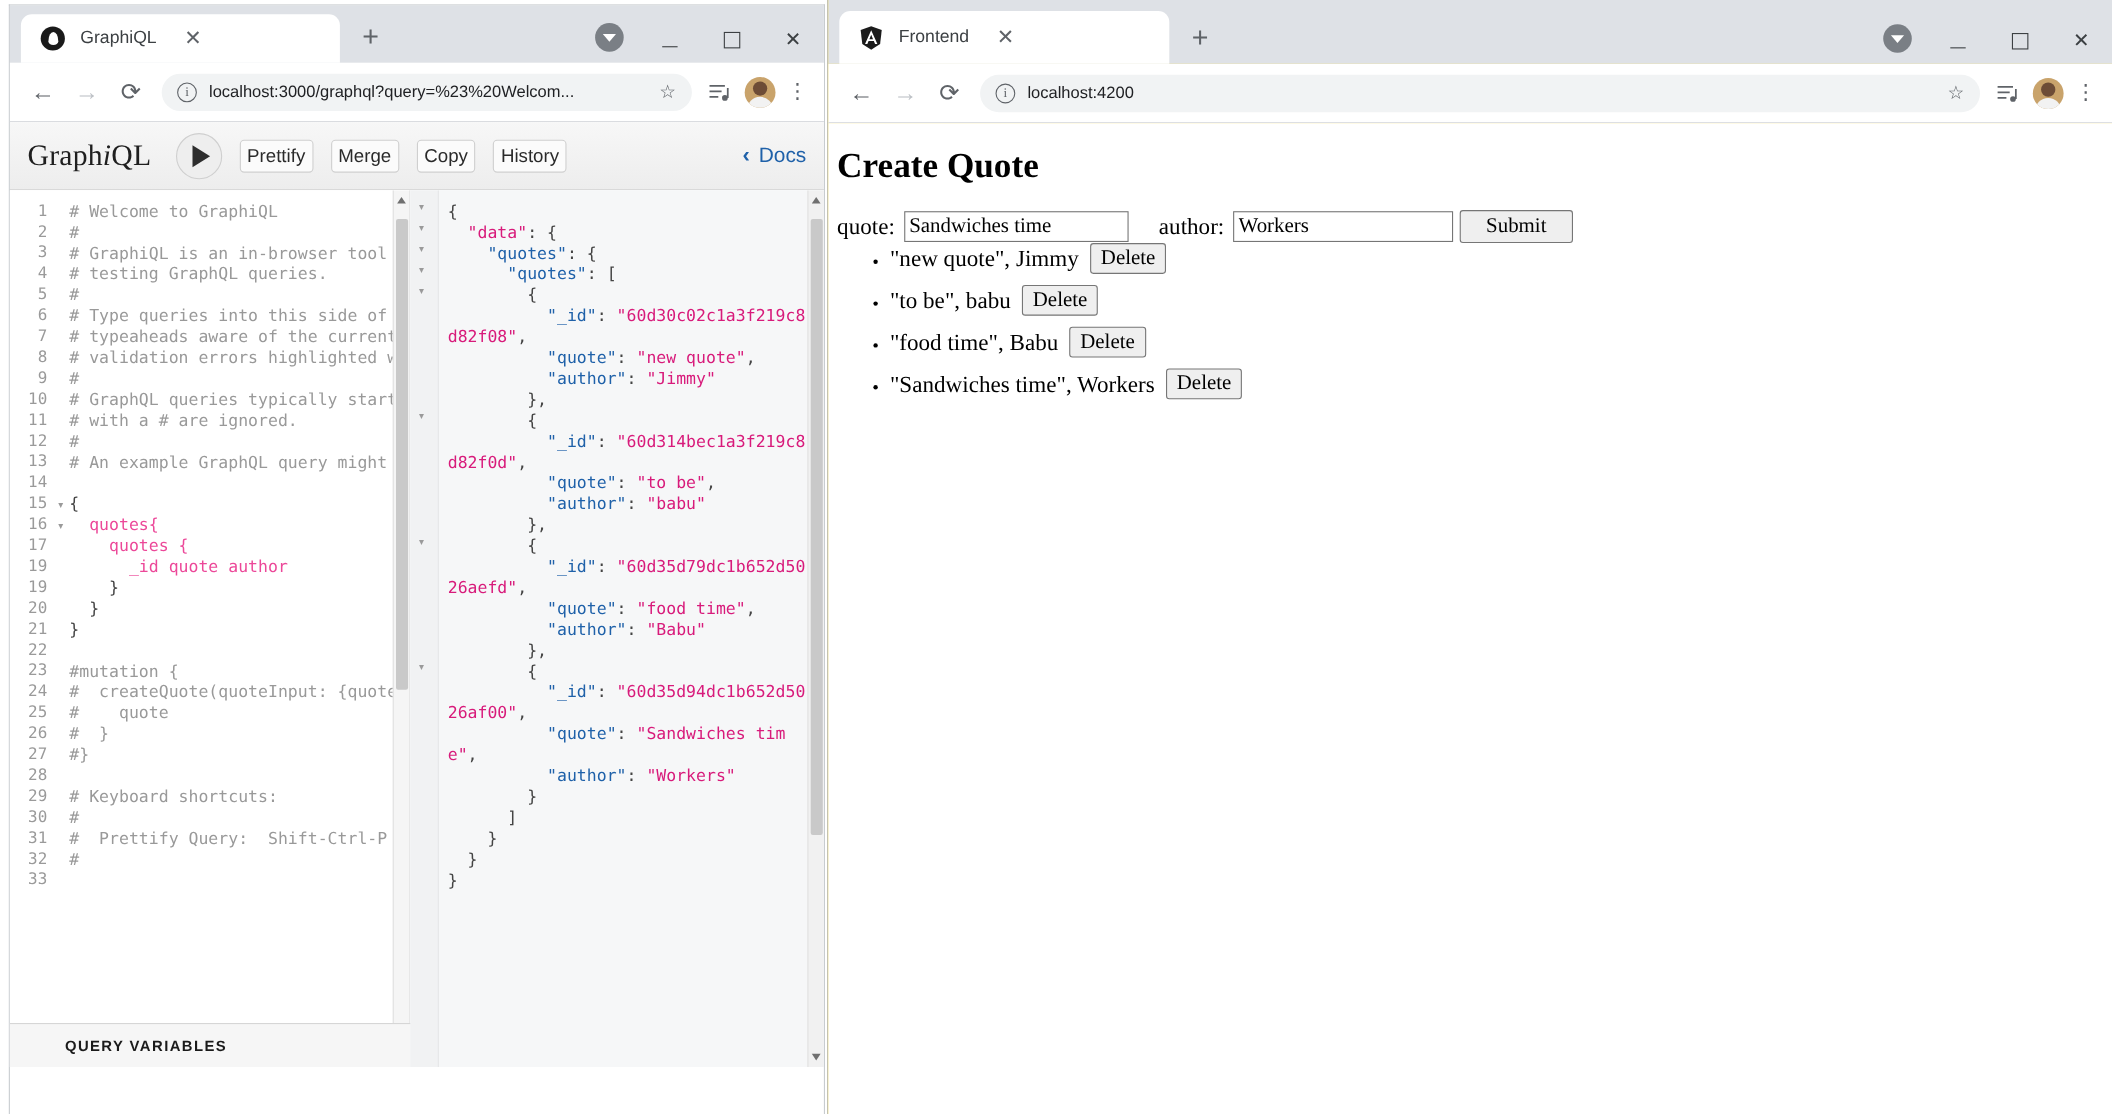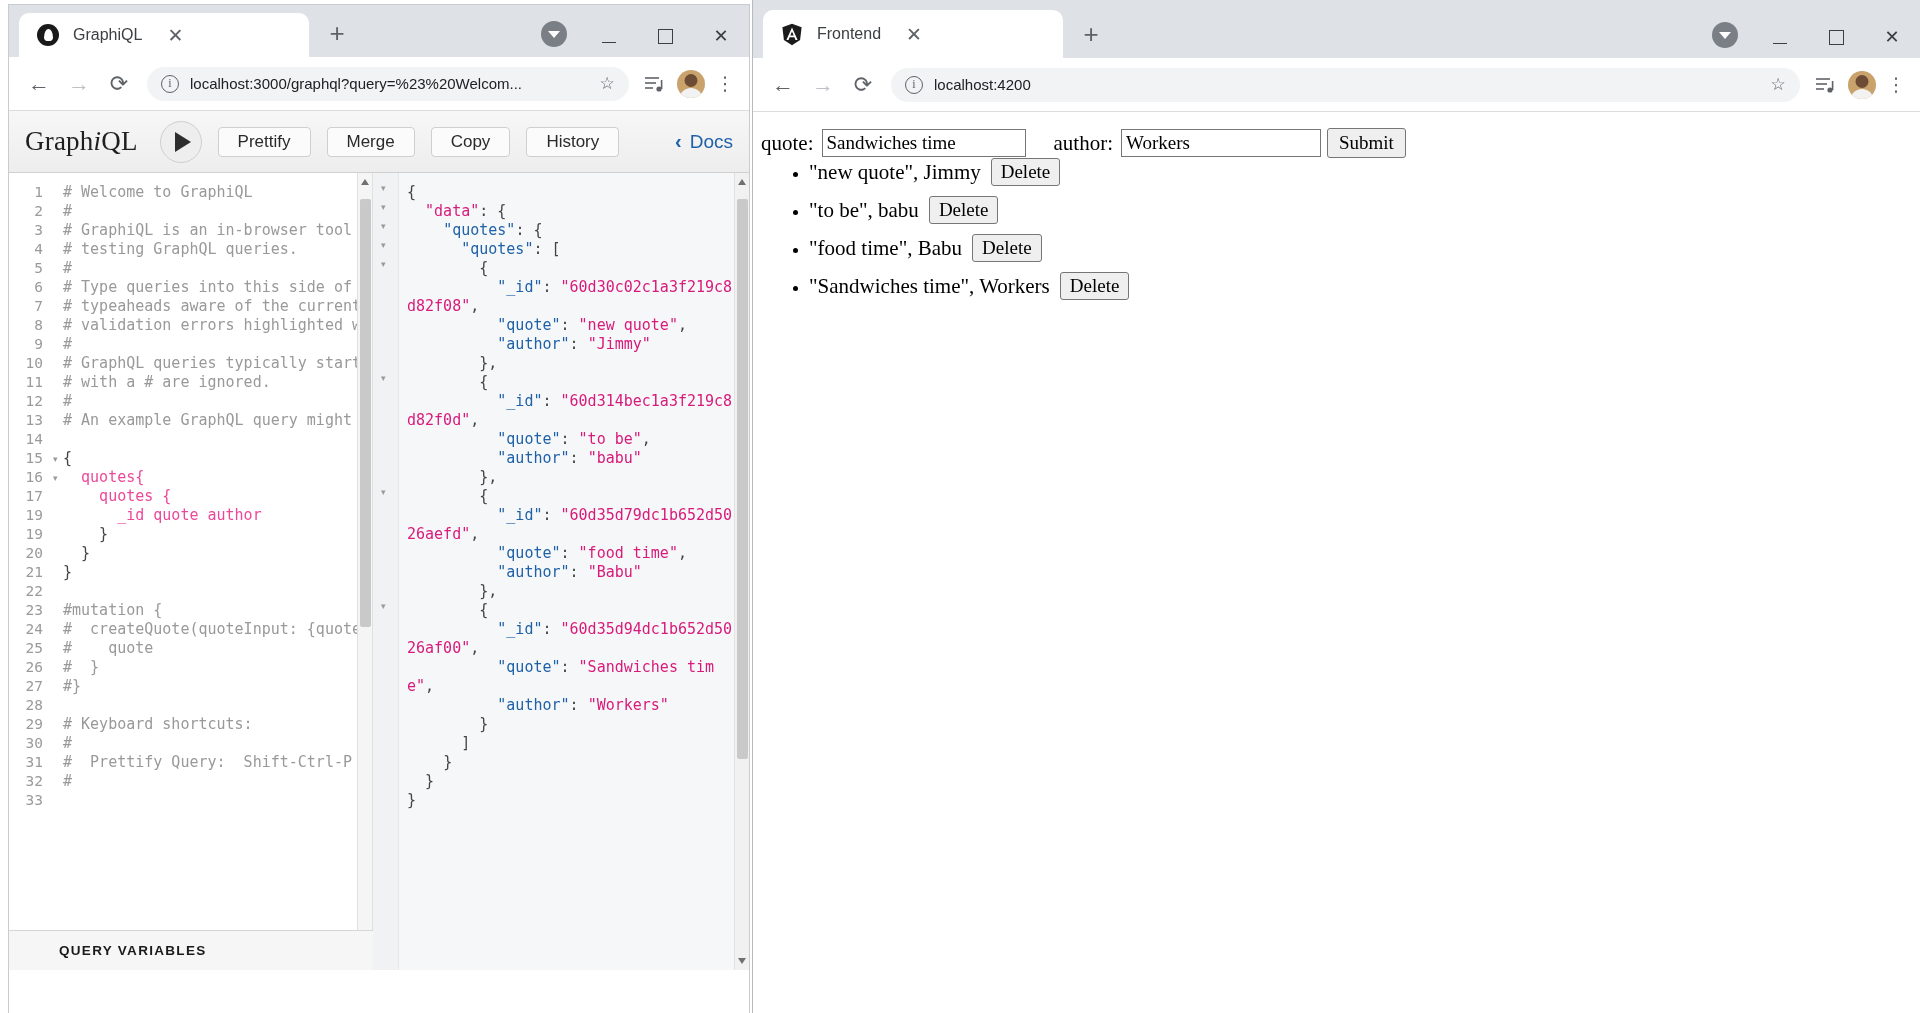--- a/index.html
+++ b/index.html
@@ -136,21 +136,21 @@
     width: 42px; height: 42px; border-radius: 50%;
     background: #eeeeee; border: 1px solid #cfcfcf;
     margin-left: 22px;
     display:flex; align-items:center; justify-content:center;
   }
   .gq-exec .tri {
     width:0;height:0;border-top:10px solid transparent;border-bottom:10px solid transparent;
     border-left: 16px solid #2d2d2d; margin-left: 4px;
   }
   .gq-btn {
-    margin-left: 16px; height: 30px; padding: 0 19px;
+    margin-left: 16px; height: 30px; padding: 0 6px;
     background: #fbfbfb; border: 1px solid #cfcfcf; border-radius: 4px;
     font-size: 17px; color: #2a2a2a; display:flex; align-items:center;
     font-family: "Liberation Sans", sans-serif;
   }
   .gq-spacer { flex: 1 1 auto; }
   .gq-docs {
     display:flex; align-items:center; gap:8px;
     color:#1f61a9; font-size: 19px; padding-right: 6px;
   }
   .gq-docs .chev { font-size: 20px; font-weight: 700; }
@@ -249,21 +249,21 @@
   }
   .ng-input {
     width: 204px; height: 28px;
     border: 1px solid #767676; background: #fff;
     font-family: "Liberation Serif", serif; font-size: 19px; color: #000;
     padding: 0 4px;
   }
   .ng-input.author { width: 200px; margin-left: 0; }
   .gap { width: 28px; }
   .ng-submit {
-    margin-left: 6px; height: 30px; padding: 0 11px;
+    margin-left: 6px; height: 30px; padding: 0 23px;
     border: 1px solid #767676; background: #efefef; border-radius: 3px;
     font-family: "Liberation Serif", serif; font-size: 19px; color: #000;
   }
   .ng-list { list-style: disc; margin: 0; padding-left: 48px; }
   .ng-li {
     display: flex; align-items: center; gap: 10px;
     font-family: "Liberation Serif", serif; font-size: 21px; color: #000;
     margin-bottom: 10px;
   }
   .ng-li-text { white-space: nowrap; }
@@ -683,20 +683,21 @@
           </svg>
       </div>
       <div class="avatar">
           <span class="head"></span>
           <span class="body"></span>
         </div>
       <div class="dots">⋮</div>
     </div>
 
     <div class="ng-page">
+      <div class="ng-h1">Create Quote</div>
 
       <div class="ng-form">
         <span class="ng-label">quote:</span>
         <input class="ng-input" type="text" value="Sandwiches time" style="">
         <span class="gap"></span>
         <span class="ng-label">author:</span>
         <input class="ng-input author" type="text" value="Workers" style="">
         <button class="ng-submit">Submit</button>
       </div>
 

